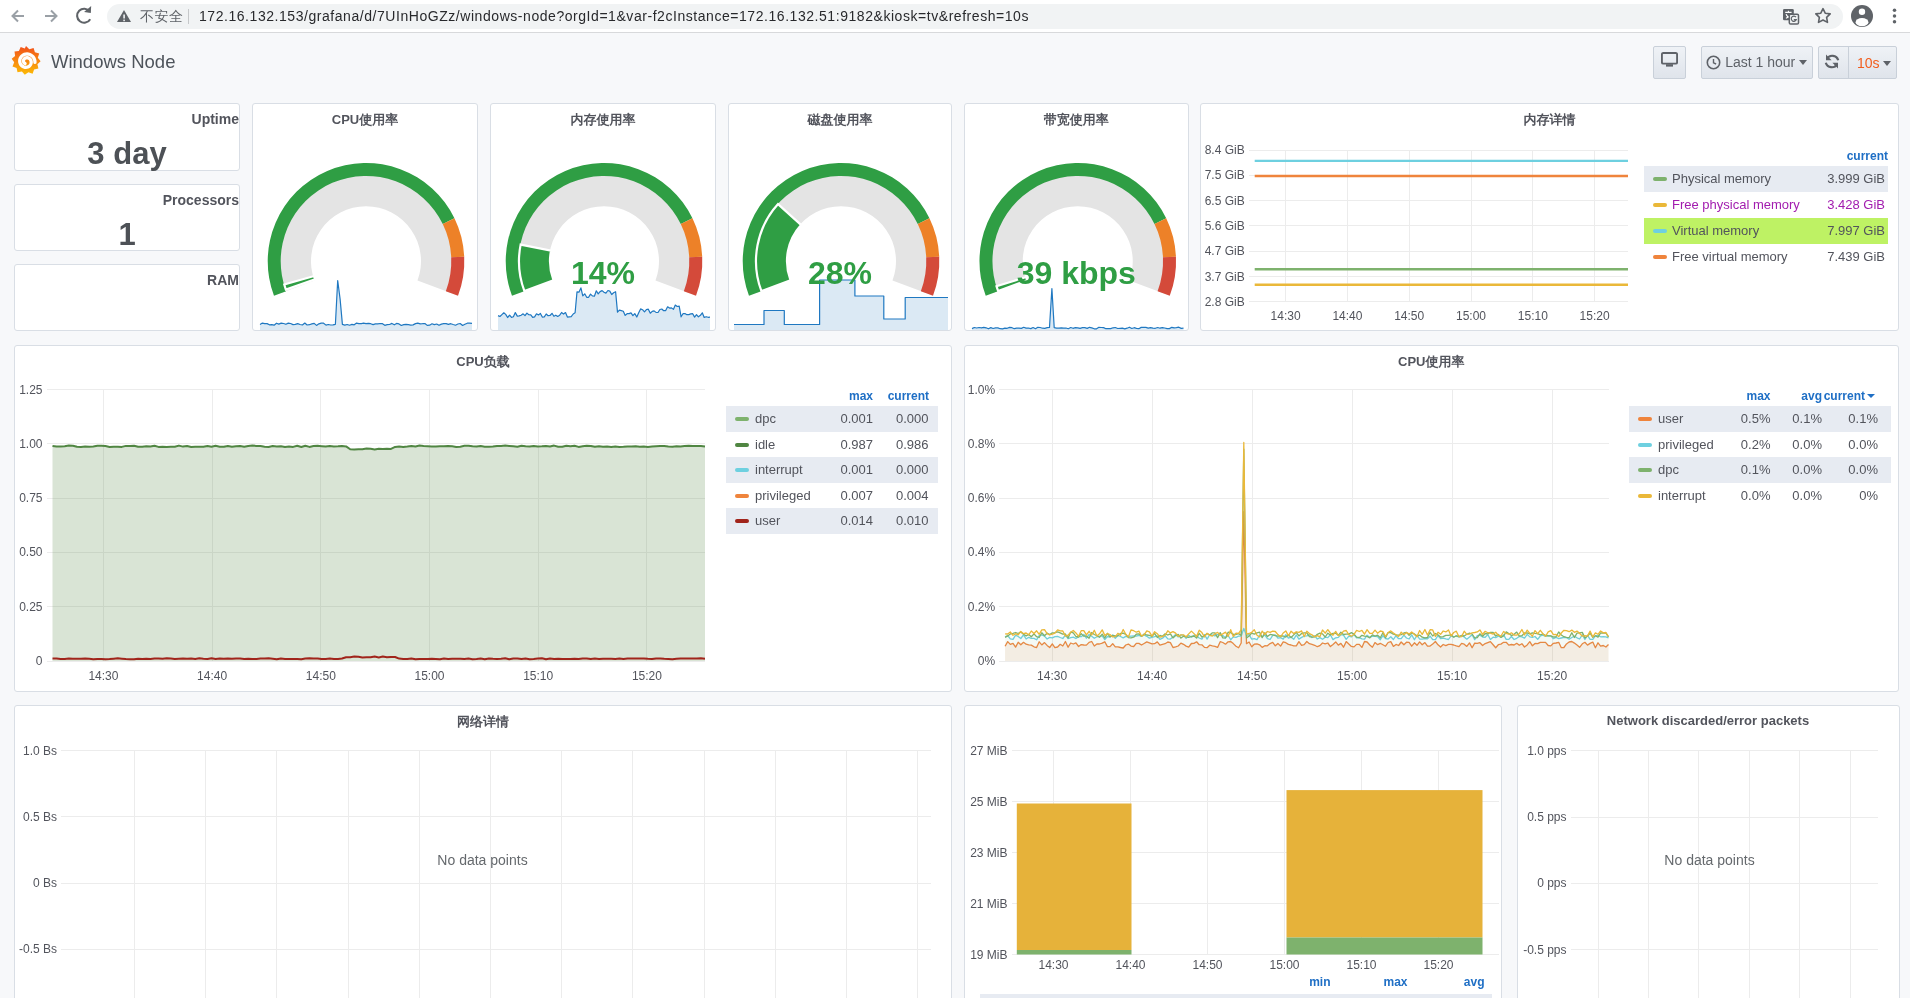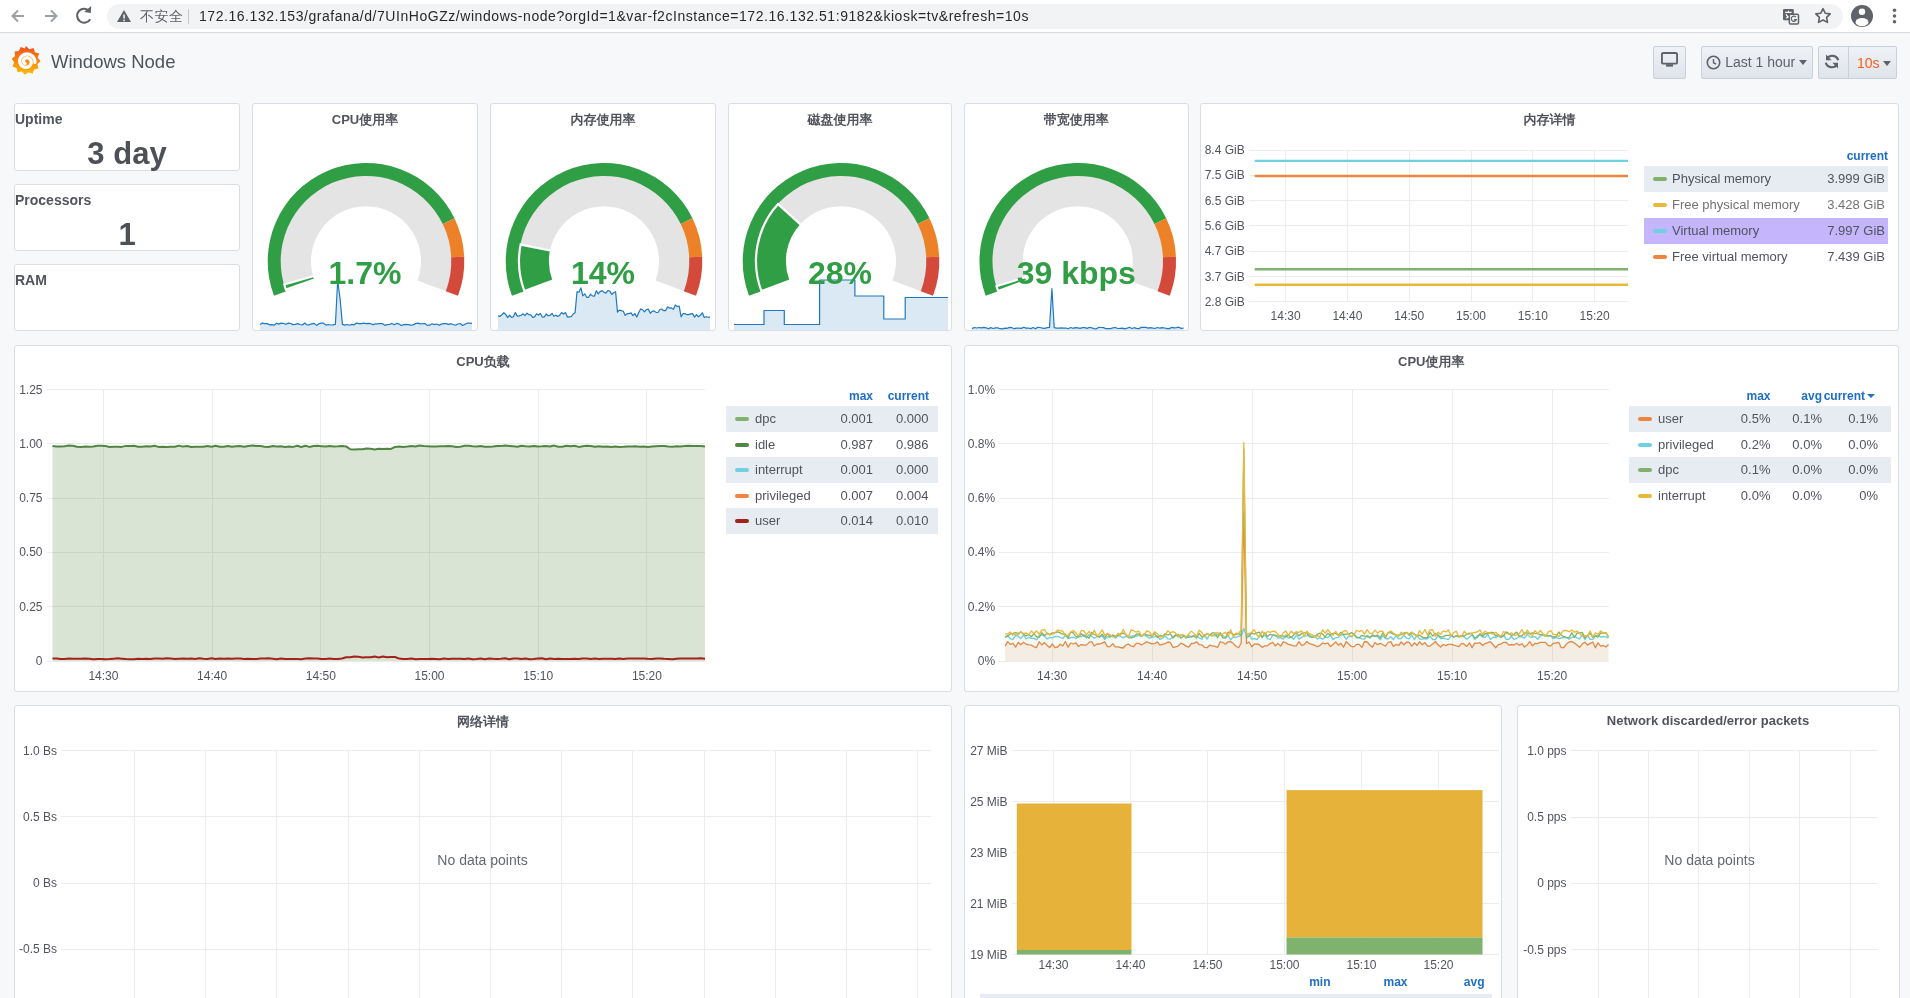--- a/index.html
+++ b/index.html
@@ -5,21 +5,21 @@
 #chromebar{position:absolute;left:0;top:0;width:1910px;height:33px;background:#fff;border-bottom:1px solid #d8d9db}
 .chrometext{font-size:14px;letter-spacing:0.55px;font-family:"Liberation Sans",sans-serif}
 #grafana{position:absolute;left:0;top:33px;width:1910px;height:965px;background:#f7f8fa}
 #dashtitle{position:absolute;left:51px;top:51px;z-index:3;font-size:18.5px;color:#4e545b}
 .gbtn{position:absolute;top:45.5px;z-index:3;height:33.5px;background:linear-gradient(#eff2f6,#dfe4eb);border:1px solid #c9d0d9;border-radius:2px;text-align:center;line-height:31px;font-size:14px;color:#5e6268;white-space:nowrap}
 .btxt{font-weight:400;color:#5e6268}
 .caret{display:inline-block;width:0;height:0;border-left:4.5px solid transparent;border-right:4.5px solid transparent;border-top:5px solid #5e6268;vertical-align:2px}
 .bsep{display:inline-block;width:1px;height:31px;background:#c9d0d9;vertical-align:-10px;margin:0 8px 0 7px}
 .panel{position:absolute;background:#fff;border:1px solid #d9dee5;border-radius:3px}
 .ptitle{position:absolute;left:0;right:0;top:7px;text-align:center;font-size:13px;font-weight:700;color:#52545c}
-.slabel{position:absolute;left:0;right:0;top:7px;text-align:left;font-size:14px;font-weight:700;color:#52545c}
+.slabel{position:absolute;left:0;right:0;top:7px;text-align:right;font-size:14px;font-weight:700;color:#52545c}
 .sval{position:absolute;left:0;right:0;top:32px;text-align:center;font-weight:700;color:#4d5156}
 .gval{position:absolute;left:0;right:0;top:151px;text-align:center;font-size:32px;font-weight:700;color:#2f9e44}
 .ax{font-size:12px;fill:#52545c;font-family:"Liberation Sans",sans-serif}
 .nodata{font-size:14px;fill:#65696d;font-family:"Liberation Sans",sans-serif}
 .lh{position:absolute;text-align:right;font-size:12px;font-weight:700;color:#1f6fc5}
 .dash{position:absolute;left:9px;top:11px;width:14px;height:4px;border-radius:2px}
 .sorttri{display:inline-block;width:0;height:0;border-left:4px solid transparent;border-right:4px solid transparent;border-top:4.5px solid #1f6fc5;vertical-align:2px;margin-left:2px}
 </style></head>
 <body>
 
@@ -94,21 +94,20 @@
       <path d="M28.75,188.87 A90,90 0 1 1 197.25,188.87 L164.48,176.55 A55,55 0 1 0 61.52,176.55 Z" fill="#e4e4e4"></path>
       <path d="M20.99,191.79 A98.3,98.3 0 0 1 201.46,114.34 L189.76,120.01 A85.3,85.3 0 0 0 33.15,187.21 Z" fill="#2f9e44"></path>
       <path d="M201.46,114.34 A98.3,98.3 0 0 1 211.20,152.70 L198.21,153.29 A85.3,85.3 0 0 0 189.76,120.01 Z" fill="#ed8128"></path>
       <path d="M211.20,152.70 A98.3,98.3 0 0 1 205.01,191.79 L192.85,187.21 A85.3,85.3 0 0 0 198.21,153.29 Z" fill="#d44a3a"></path>
       <path d="M32.87,185.57 A85,85 0 0 1 31.27,180.56 L61.08,172.04 A54,54 0 0 0 62.10,175.22 Z" fill="#2f9e44" stroke="#fff" stroke-width="2.2"></path>
     </svg>
     <svg width="226" height="228.5" viewBox="0 0 226 228.5" style="position:absolute;left:0;top:0">
       <polygon points="7.0,226.0 7.0,220.6 9.4,219.1 11.7,219.7 14.1,219.6 16.4,220.8 18.8,220.7 21.1,221.2 23.5,219.2 25.8,220.1 28.2,219.1 30.6,219.5 32.9,220.3 35.3,219.1 37.6,219.5 40.0,220.6 42.3,220.4 44.7,219.6 47.0,220.5 49.4,221.0 51.8,219.0 54.1,221.0 56.5,220.7 58.8,219.9 61.2,219.4 63.5,221.4 65.9,219.8 68.2,219.2 70.6,219.2 73.0,221.1 75.3,220.5 77.7,221.0 80.0,220.8 82.4,220.3 84.7,176.5 87.1,195.0 89.4,220.4 91.8,221.1 94.2,220.5 96.5,221.2 98.9,220.4 101.2,220.8 103.6,219.1 105.9,219.6 108.3,219.7 110.6,219.2 113.0,219.6 115.4,219.3 117.7,219.7 120.1,220.6 122.4,219.9 124.8,219.9 127.1,219.5 129.5,219.7 131.8,221.3 134.2,220.6 136.6,220.5 138.9,219.4 141.3,220.8 143.6,219.4 146.0,219.9 148.3,221.5 150.7,220.6 153.0,220.4 155.4,220.7 157.8,221.1 160.1,220.9 162.5,219.6 164.8,219.1 167.2,219.8 169.5,219.7 171.9,219.5 174.2,221.4 176.6,221.2 179.0,219.8 181.3,220.6 183.7,220.0 186.0,221.3 188.4,220.1 190.7,219.7 193.1,219.6 195.4,220.4 197.8,219.7 200.2,220.5 202.5,221.2 204.9,220.0 207.2,219.5 209.6,221.5 211.9,220.3 214.3,219.2 216.6,219.1 219.0,219.3 219.0,226.0" fill="rgba(31,118,189,0.16)"></polygon>
       <polyline points="7.0,220.6 9.4,219.1 11.7,219.7 14.1,219.6 16.4,220.8 18.8,220.7 21.1,221.2 23.5,219.2 25.8,220.1 28.2,219.1 30.6,219.5 32.9,220.3 35.3,219.1 37.6,219.5 40.0,220.6 42.3,220.4 44.7,219.6 47.0,220.5 49.4,221.0 51.8,219.0 54.1,221.0 56.5,220.7 58.8,219.9 61.2,219.4 63.5,221.4 65.9,219.8 68.2,219.2 70.6,219.2 73.0,221.1 75.3,220.5 77.7,221.0 80.0,220.8 82.4,220.3 84.7,176.5 87.1,195.0 89.4,220.4 91.8,221.1 94.2,220.5 96.5,221.2 98.9,220.4 101.2,220.8 103.6,219.1 105.9,219.6 108.3,219.7 110.6,219.2 113.0,219.6 115.4,219.3 117.7,219.7 120.1,220.6 122.4,219.9 124.8,219.9 127.1,219.5 129.5,219.7 131.8,221.3 134.2,220.6 136.6,220.5 138.9,219.4 141.3,220.8 143.6,219.4 146.0,219.9 148.3,221.5 150.7,220.6 153.0,220.4 155.4,220.7 157.8,221.1 160.1,220.9 162.5,219.6 164.8,219.1 167.2,219.8 169.5,219.7 171.9,219.5 174.2,221.4 176.6,221.2 179.0,219.8 181.3,220.6 183.7,220.0 186.0,221.3 188.4,220.1 190.7,219.7 193.1,219.6 195.4,220.4 197.8,219.7 200.2,220.5 202.5,221.2 204.9,220.0 207.2,219.5 209.6,221.5 211.9,220.3 214.3,219.2 216.6,219.1 219.0,219.3" stroke="#1f78c1" stroke-width="1.2" fill="none" stroke-linejoin="round"></polyline>
     </svg>
-    <div class="gval">1.7%</div>
   </div>
 <div class="panel" style="left:490px;top:102.5px;width:226px;height:228.5px">
     <div class="ptitle">内存使用率</div>
     <svg width="226" height="228.5" viewBox="0 0 226 228.5" style="position:absolute;left:0;top:0">
       <path d="M28.75,188.87 A90,90 0 1 1 197.25,188.87 L164.48,176.55 A55,55 0 1 0 61.52,176.55 Z" fill="#e4e4e4"></path>
       <path d="M20.99,191.79 A98.3,98.3 0 0 1 201.46,114.34 L189.76,120.01 A85.3,85.3 0 0 0 33.15,187.21 Z" fill="#2f9e44"></path>
       <path d="M201.46,114.34 A98.3,98.3 0 0 1 211.20,152.70 L198.21,153.29 A85.3,85.3 0 0 0 189.76,120.01 Z" fill="#ed8128"></path>
       <path d="M211.20,152.70 A98.3,98.3 0 0 1 205.01,191.79 L192.85,187.21 A85.3,85.3 0 0 0 198.21,153.29 Z" fill="#d44a3a"></path>
       <path d="M33.43,187.11 A85,85 0 0 1 29.63,140.61 L60.04,146.66 A54,54 0 0 0 62.45,176.20 Z" fill="#2f9e44" stroke="#fff" stroke-width="2.2"></path>
     </svg>
@@ -181,26 +180,26 @@
       <line x1="53.700000000000045" y1="72.0" x2="427" y2="72.0" stroke="#EF843C" stroke-width="2.4"></line>
       <line x1="53.700000000000045" y1="165.3" x2="427" y2="165.3" stroke="#7EB26D" stroke-width="2.4"></line>
       <line x1="53.700000000000045" y1="180.8" x2="427" y2="180.8" stroke="#EAB839" stroke-width="2.4"></line>
     </svg>
     <div class="lh" style="left:443px;top:45px;width:244px">current</div>
     <div style="position:absolute;left:443px;top:62.5px;width:244px;height:26px;background:#e7ebf2;font-size:13px;color:#52545c">
       <span class="dash" style="background:#7EB26D"></span>
       <span style="position:absolute;left:28px;top:5px">Physical memory</span>
       <span style="position:absolute;right:3px;top:5px">3.999 GiB</span>
     </div>
-    <div style="position:absolute;left:443px;top:88.5px;width:244px;height:26px;font-size:13px;color:#737373">
+    <div style="position:absolute;left:443px;top:88.5px;width:244px;height:26px;font-size:13px;color:#a21caf">
       <span class="dash" style="background:#EAB839"></span>
       <span style="position:absolute;left:28px;top:5px">Free physical memory</span>
       <span style="position:absolute;right:3px;top:5px">3.428 GiB</span>
     </div>
-    <div style="position:absolute;left:443px;top:114.5px;width:244px;height:26px;background:#c4b5fd;font-size:13px;color:#52545c">
+    <div style="position:absolute;left:443px;top:114.5px;width:244px;height:26px;background:#bef264;font-size:13px;color:#52545c">
       <span class="dash" style="background:#6ED0E0"></span>
       <span style="position:absolute;left:28px;top:5px">Virtual memory</span>
       <span style="position:absolute;right:3px;top:5px">7.997 GiB</span>
     </div>
     <div style="position:absolute;left:443px;top:140.5px;width:244px;height:26px;font-size:13px;color:#52545c">
       <span class="dash" style="background:#EF843C"></span>
       <span style="position:absolute;left:28px;top:5px">Free virtual memory</span>
       <span style="position:absolute;right:3px;top:5px">7.439 GiB</span>
     </div>
   </div>

